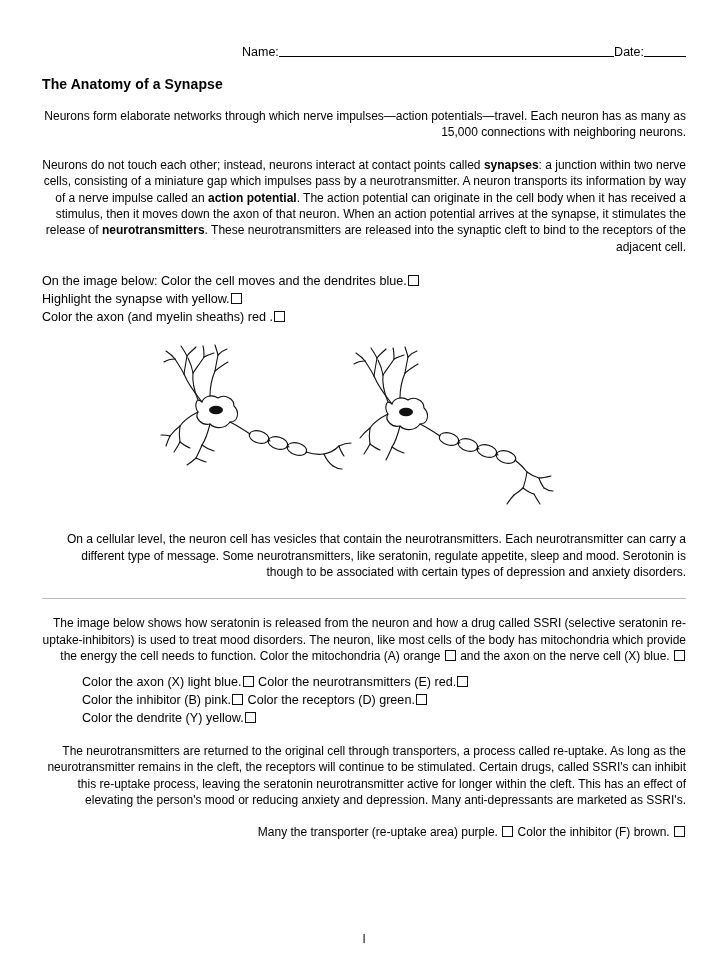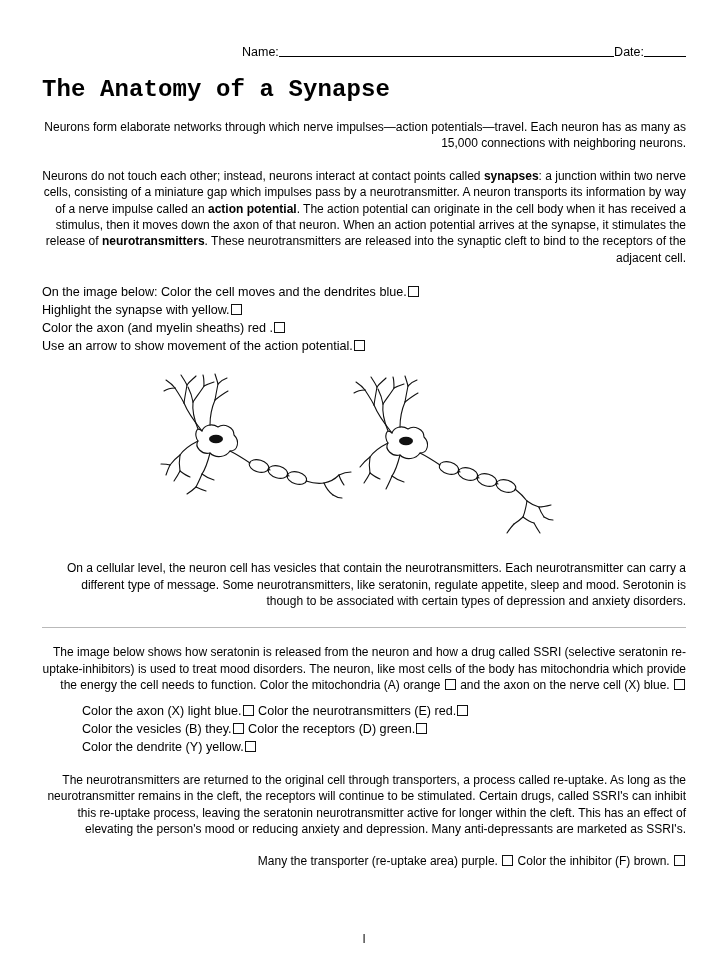--- a/index.html
+++ b/index.html
@@ -37,25 +37,24 @@
     margin: 0 0 2px 0;
   }
   .namedate .rule-short {
     width: 42px;
     border-bottom: 1px solid #000;
     height: 12px;
     margin: 0 0 2px 0;
   }
   
   h1.title {
-    font-size: 24px;
+    font-size: 14px;
     font-weight: bold;
     margin: 17px 0 0 0;
     letter-spacing: 0.1px;
-    font-family: Liberation Mono, monospace;
   }
   
   p.body {
     font-size: 12px;
     line-height: 16.4px;
     margin: 16px 0 0 0;
     text-align: right;
   }
   .instr-block {
     font-size: 12.6px;
@@ -121,23 +120,20 @@
 
   <div class="instr-block">
     <div class="instr-line">
       <span>On the image below: Color the cell moves and the dendrites blue.</span><span class="cbox"></span>
     </div>
     <div class="instr-line">
       <span>Highlight the synapse with yellow.</span><span class="cbox"></span>
     </div>
     <div class="instr-line">
       <span>Color the axon (and myelin sheaths) red .</span><span class="cbox"></span>
-    </div>
-    <div class="instr-line">
-      <span>Use an arrow to show movement of the action potential.</span><span class="cbox"></span>
     </div>
   </div>
 
   <div class="figure">
     <svg width="420" height="175" viewBox="0 0 420 175" fill="none" stroke="#111" stroke-width="1.1" stroke-linecap="round" stroke-linejoin="round">
 
       <g>
 
         <path d="M48 62 C42 56 40 66 44 72 C40 78 48 86 56 84 C62 90 72 88 76 82 C84 82 86 72 80 66 C80 58 70 54 64 58 C58 54 50 56 48 62 Z"></path>
         <ellipse cx="62" cy="70" rx="7" ry="4.2" fill="#111" stroke="none"></ellipse>
@@ -251,21 +247,21 @@
     <span>The image below shows how seratonin is released from the neuron and how a drug called SSRI (selective seratonin re-uptake-inhibitors) is used to treat mood disorders. The neuron, like most cells of the body has mitochondria which provide the energy the cell needs to function. Color the mitochondria (A) orange </span><span class="cbox"></span><span> and the axon on the nerve cell (X) blue. </span><span class="cbox"></span>
   </p>
 
 
   <div class="indent-block">
     <div class="instr-line">
       <span>Color the axon (X) light blue.</span><span class="cbox"></span>
       <span>Color the neurotransmitters (E) red.</span><span class="cbox"></span>
     </div>
     <div class="instr-line">
-      <span>Color the vesicles (B) they.</span><span class="cbox"></span>
+      <span>Color the inhibitor (B) pink.</span><span class="cbox"></span>
       <span>Color the receptors (D) green.</span><span class="cbox"></span>
     </div>
     <div class="instr-line">
       <span>Color the dendrite (Y) yellow.</span><span class="cbox"></span>
     </div>
   </div>
 
   <p class="body">The neurotransmitters are returned to the original cell through transporters, a process called re-uptake. As long as the neurotransmitter remains in the cleft, the receptors will continue to be stimulated. Certain drugs, called SSRI's can inhibit this re-uptake process, leaving the seratonin neurotransmitter active for longer within the cleft. This has an effect of elevating the person's mood or reducing anxiety and depression. Many anti-depressants are marketed as SSRI's.</p>
 
   <p class="body">

